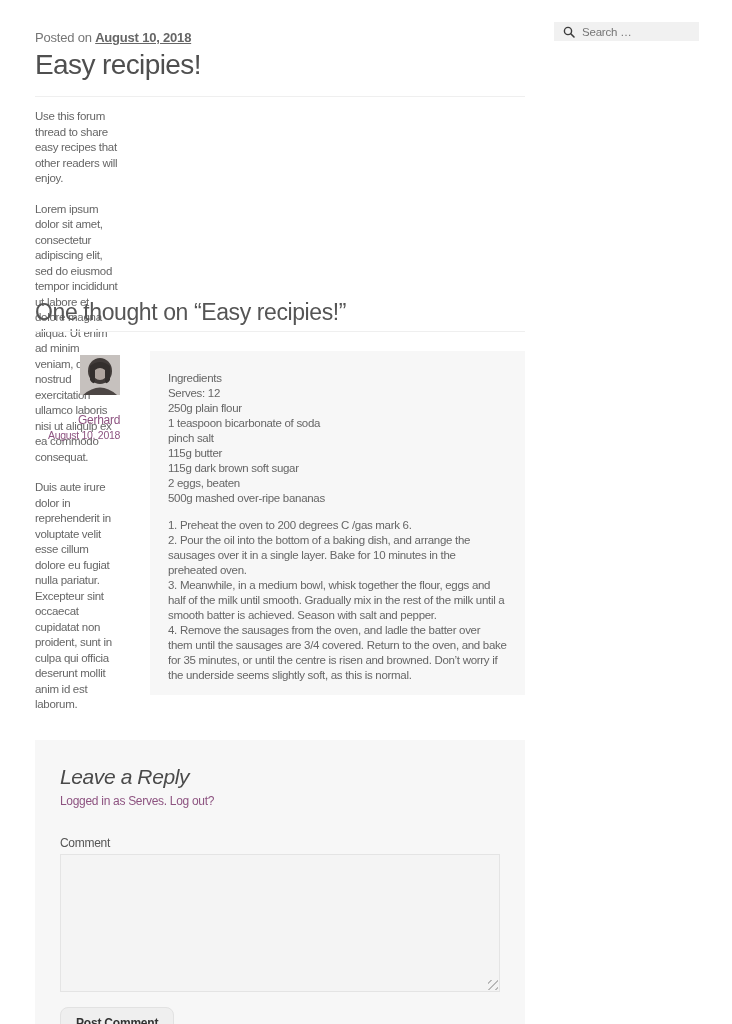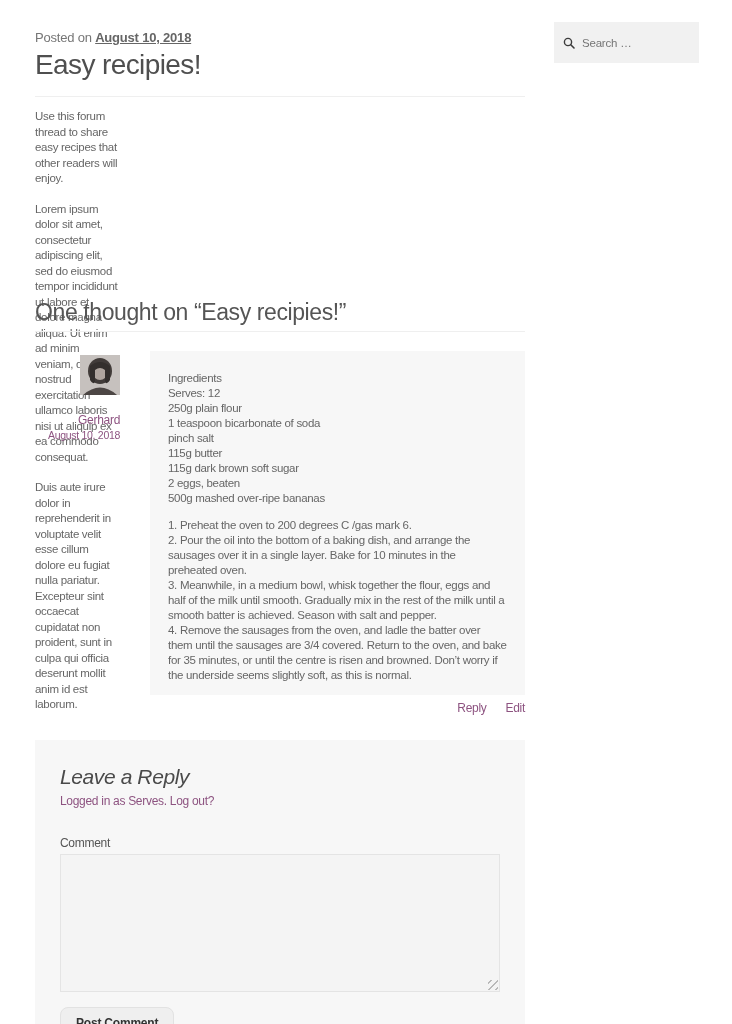--- a/index.html
+++ b/index.html
@@ -10,21 +10,21 @@
   }
   .page {
     position:relative; width:732px; height:1024px;
     background:#fff; overflow:hidden;
     font-size:11.5px; letter-spacing:-0.3px;
   }
   a { text-decoration:none; cursor:pointer; }
 
   
   .search-widget {
-    position:absolute; left:554px; top:22px; width:145px; height:41px;
+    position:absolute; left:554px; top:22px; width:145px; height:19px;
     background:var(--search-bg,#f1f1f1);
     display:flex; align-items:center; padding:0 9px; gap:7px;
   }
   .search-widget svg { flex:0 0 auto; display:block; }
   .search-input {
     border:none; background:transparent; outline:none; width:100%;
     font-family:inherit; font-size:11.5px; letter-spacing:-0.2px; color:#444;
   }
   .search-input::placeholder { color:#757575; opacity:1; }
 
@@ -178,24 +178,20 @@
 115g dark brown soft sugar
 2 eggs, beaten
 500g mashed over-ripe bananas</div>
       <div class="comment-block">1. Preheat the oven to 200 degrees C /gas mark 6.
 2. Pour the oil into the bottom of a baking dish, and arrange the sausages over it in a single layer. Bake for 10 minutes in the preheated oven.
 3. Meanwhile, in a medium bowl, whisk together the flour, eggs and half of the milk until smooth. Gradually mix in the rest of the milk until a smooth batter is achieved. Season with salt and pepper.
 4. Remove the sausages from the oven, and ladle the batter over them until the sausages are 3/4 covered. Return to the oven, and bake for 35 minutes, or until the centre is risen and browned. Don’t worry if the underside seems slightly soft, as this is normal.</div>
     </div>
   </div>
 
-  <div class="abs comment-actions">
-    <a href="#">Reply</a>
-    <a href="#">Edit</a>
-  </div>
 
   <div class="abs reply-box">
     <h3 class="reply-title">Leave a Reply</h3>
     <p class="logged-in">
       <a href="#">Logged in as Serves.</a>
       <a href="#">Log out?</a>
     </p>
     <div class="comment-label">Comment</div>
     <div class="textarea-wrap">
       <textarea class="comment-textarea" style=""></textarea>

